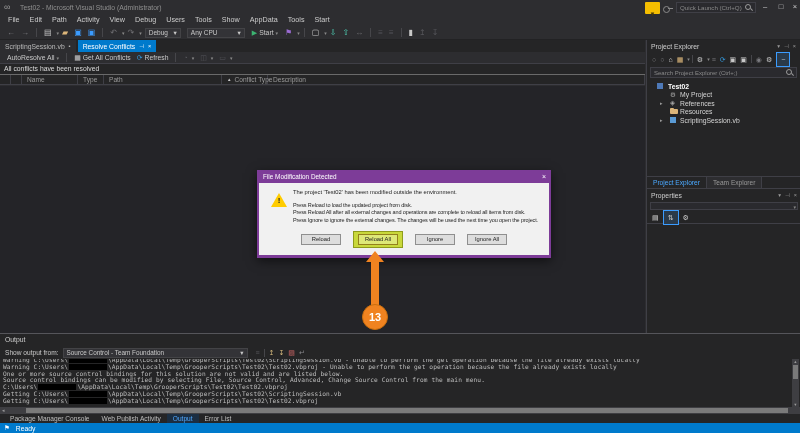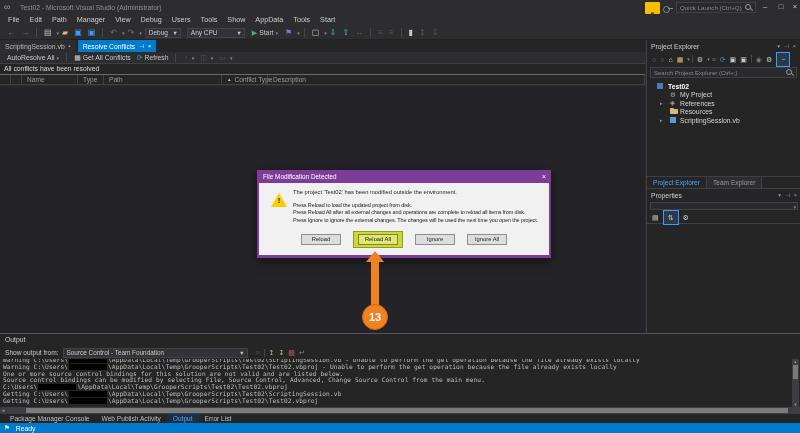--- a/index.html
+++ b/index.html
@@ -156,21 +156,21 @@
     </div>
     <span class="abs winbtn" style="left:758px">–</span>
     <span class="abs winbtn" style="left:774px">□</span>
     <span class="abs winbtn" style="left:788px">×</span>
   </div>
 
   <div class="abs" id="menubar">
       <span class="menu-item">File</span>
       <span class="menu-item">Edit</span>
       <span class="menu-item">Path</span>
-      <span class="menu-item">Manager</span>
+      <span class="menu-item">Activity</span>
       <span class="menu-item">View</span>
       <span class="menu-item">Debug</span>
       <span class="menu-item">Users</span>
       <span class="menu-item">Tools</span>
       <span class="menu-item">Show</span>
       <span class="menu-item">AppData</span>
       <span class="menu-item">Tools</span>
       <span class="menu-item">Start</span>
     </div>
 

